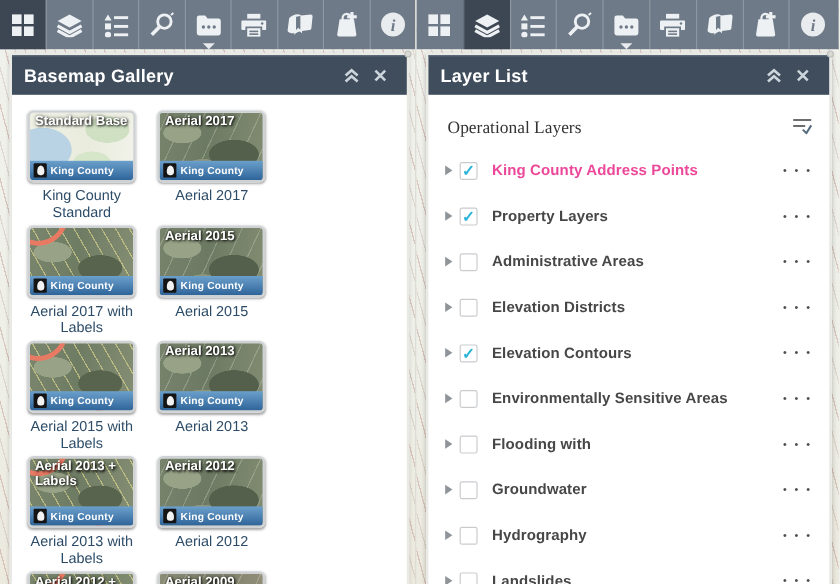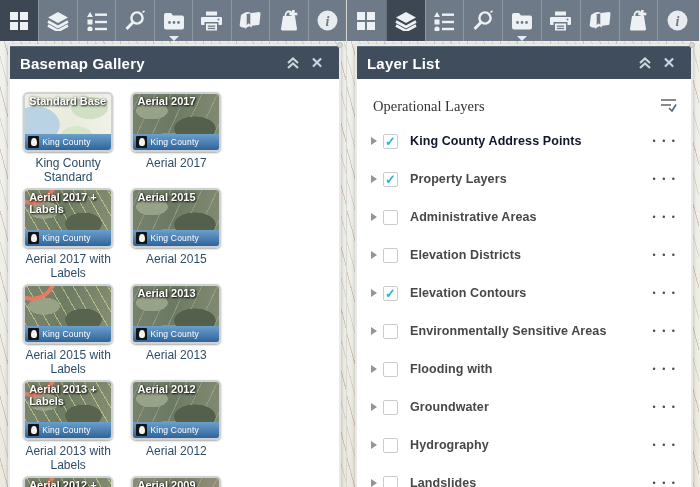--- a/index.html
+++ b/index.html
@@ -35,21 +35,21 @@
   .panel.layers  { left:8px; width:338px; height:460px; }
 
   
   .gallery { padding:13px 4px 0 4px; display:flex; flex-wrap:wrap; }
   .g-item { width:108.3px; min-height:96px; display:flex; flex-direction:column; align-items:center; cursor:pointer; }
   .thumb { position:relative; width:90px; height:60px; border:2px solid #cfd2d4; border-radius:5px; box-shadow:0 1px 2px rgba(60,60,60,.45); overflow:hidden; background:#9aa08c; }
   .thumb-overlay { position:absolute; top:1px; left:4px; right:2px; color:#fff; font-weight:bold; font-size:11px; line-height:12px; text-shadow:1px 1px 2px rgba(0,0,0,.85), 0 0 3px rgba(0,0,0,.6); z-index:3; }
   .banner { position:absolute; left:0; right:0; bottom:0; height:16px; background:linear-gradient(180deg,#6ba0cc,#2f649a); display:flex; align-items:center; padding:0 3px; z-index:2; }
   .banner-logo { width:11px; height:12px; background:#141414; border-radius:1px; margin-right:3px; position:relative; flex:none; }
   .banner-logo::after { content:""; position:absolute; left:2.5px; top:2px; width:6px; height:8px; background:#f2f2f2; border-radius:50% 50% 40% 40%/60% 60% 40% 40%; }
-  .banner-text { color:#fff; font-weight:normal; font-size:8.5px; letter-spacing:.2px; white-space:nowrap; }
+  .banner-text { color:#fff; font-weight:bold; font-size:8.5px; letter-spacing:.2px; white-space:nowrap; }
   .thumb-caption { margin-top:4px; font-size:12px; line-height:14px; color:#2d4c68; text-align:center; max-width:100px; }
 
   
   .thumb-street { background:
       radial-gradient(ellipse 40px 30px at 12% 55%, #b9d3e5 0 60%, transparent 62%),
       radial-gradient(ellipse 30px 18px at 75% 25%, #cfe1c2 0 60%, transparent 62%),
       radial-gradient(ellipse 26px 16px at 60% 75%, #d6e6c8 0 60%, transparent 62%),
       linear-gradient(100deg,#eef0e4,#e9ecdd 55%, #f2f2ea); }
   .thumb-aerial { background:
       radial-gradient(ellipse 26px 14px at 22% 30%, #97a286 0 60%, transparent 62%),
@@ -74,21 +74,21 @@
   
   .layers-body { padding:10px 12px 0 14px; }
   .section-row { display:flex; align-items:center; margin:8px 2px 6px 2px;gap:24px; }
   .section-title { flex:1; font-family:"Liberation Serif", serif; font-size:14.5px; color:#333; }
   .section-icon { cursor:pointer; }
   .layer-row { display:flex; align-items:center; height:38px; }
   .expand-arrow { width:0; height:0; border-top:4.5px solid transparent; border-bottom:4.5px solid transparent; border-left:6px solid #8f9499; margin-right:6px; cursor:pointer; flex:none; }
   .checkbox { width:15px; height:15px; border:1px solid #c9cccf; border-radius:2px; background:#fff; margin-right:12px; display:flex; align-items:center; justify-content:center; cursor:pointer; flex:none; font-size:13px; font-weight:bold; color:transparent; }
   .checkbox.checked { color:#2ab5d8; }
   .layer-label { flex:1; font-size:12.5px; font-weight:bold; color:#474747; letter-spacing:.1px; }
-  .layer-label.disabled { color:#0f172a; }
+  .layer-label.disabled { color:#ec4899; }
   .row-menu { color:#4d4d4d; font-size:9px; letter-spacing:2px; cursor:pointer; padding:4px 2px; }
 </style>
 </head>
 <body>
 
 <div id="screen">
 
   <div class="app-view left">
     <div class="map-bg"></div>
     <div class="toolbar">
@@ -210,21 +210,20 @@
       <span class="thumb-overlay">Aerial 2017</span>
       <span class="banner">
         <span class="banner-logo"></span>
         <span class="banner-text">King County</span>
       </span>
     </div>
     <div class="thumb-caption">Aerial 2017</div>
   </div>
           <div class="g-item">
     <div class="thumb thumb-aerial-labels">
-      <span class="thumb-overlay">Aerial 2017 + Labels</span>
       <span class="banner">
         <span class="banner-logo"></span>
         <span class="banner-text">King County</span>
       </span>
     </div>
     <div class="thumb-caption">Aerial 2017 with Labels</div>
   </div>
           <div class="g-item">
     <div class="thumb thumb-aerial">
       <span class="thumb-overlay">Aerial 2015</span>

